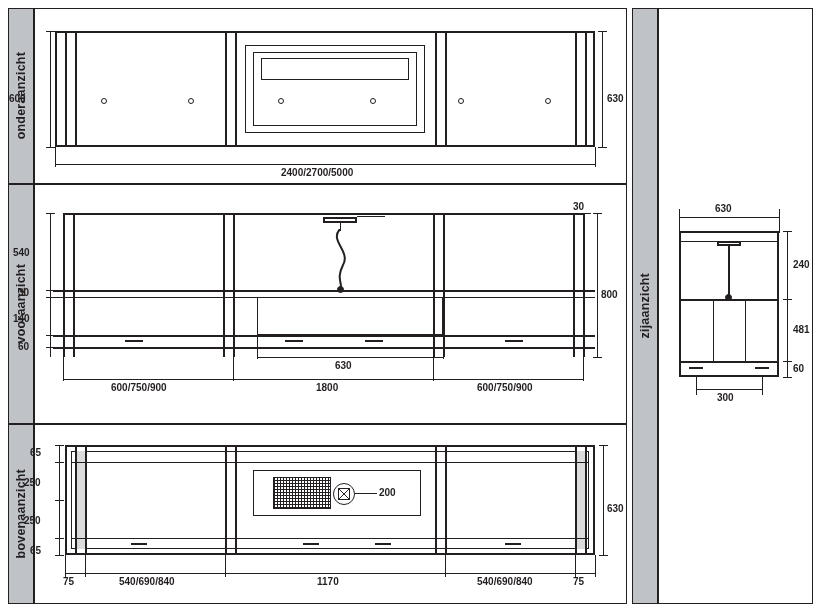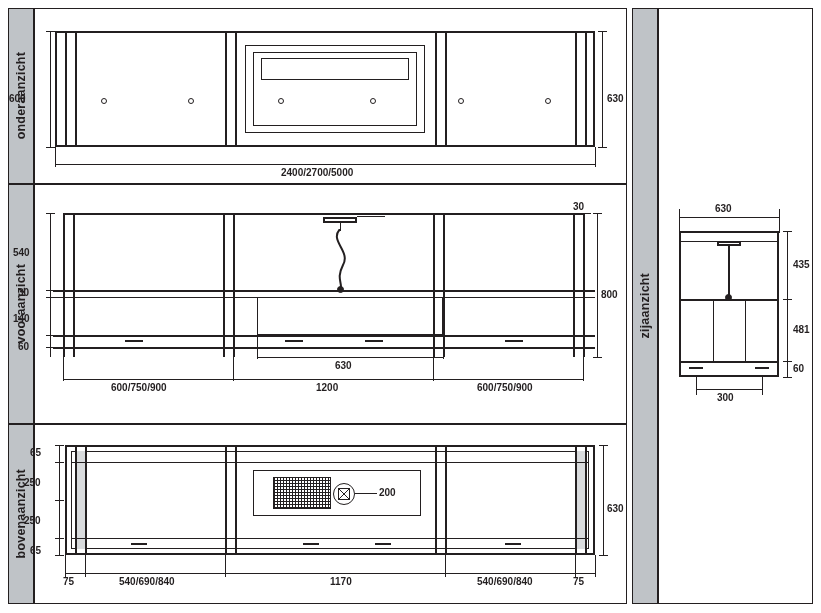--- a/index.html
+++ b/index.html
@@ -145,21 +145,21 @@
     <div class="txtb" style="left:300px;top:175px;">630</div>
 
     <div class="ln v" style="left:28px;top:172px;height:24px;"></div>
     <div class="ln v" style="left:198px;top:150px;height:46px;"></div>
     <div class="ln v" style="left:398px;top:150px;height:46px;"></div>
     <div class="ln v" style="left:548px;top:172px;height:24px;"></div>
     <div class="ln h" style="left:28px;top:194px;width:171px;"></div>
     <div class="ln h" style="left:198px;top:194px;width:201px;"></div>
     <div class="ln h" style="left:398px;top:194px;width:151px;"></div>
     <div class="txtb" style="left:76px;top:197px;">600/750/900</div>
-    <div class="txtb" style="left:281px;top:197px;">1200</div>
+    <div class="txtb" style="left:281px;top:197px;">1800</div>
     <div class="txtb" style="left:442px;top:197px;">600/750/900</div>
   </div>
 
   <div class="sidelabel" style="left:8px;top:424px;width:26px;height:180px;">
     <span>bovenaanzicht</span>
   </div>
   <div class="panel" style="left:34px;top:424px;width:593px;height:180px;">
 
     <div class="box2" style="left:30px;top:20px;width:530px;height:110px;"></div>
     <div class="box" style="left:36px;top:26px;width:518px;height:98px;"></div>
@@ -217,21 +217,21 @@
     <div class="ln v" style="left:410px;top:130px;height:22px;"></div>
     <div class="ln v" style="left:540px;top:130px;height:22px;"></div>
     <div class="ln v" style="left:560px;top:130px;height:22px;"></div>
     <div class="ln h" style="left:30px;top:148px;width:21px;"></div>
     <div class="ln h" style="left:50px;top:148px;width:141px;"></div>
     <div class="ln h" style="left:190px;top:148px;width:221px;"></div>
     <div class="ln h" style="left:410px;top:148px;width:131px;"></div>
     <div class="ln h" style="left:540px;top:148px;width:21px;"></div>
     <div class="txtb" style="left:28px;top:151px;">75</div>
     <div class="txtb" style="left:84px;top:151px;">540/690/840</div>
-    <div class="txtb" style="left:295px;top:151px;">1170</div>
+    <div class="txtb" style="left:282px;top:151px;">1170</div>
     <div class="txtb" style="left:442px;top:151px;">540/690/840</div>
     <div class="txtb" style="left:538px;top:151px;">75</div>
   </div>
 
   <div class="sidelabel" style="left:632px;top:8px;width:26px;height:596px;">
     <span>zijaanzicht</span>
   </div>
   <div class="panel" style="left:658px;top:8px;width:155px;height:596px;">
 
     <div class="box2" style="left:20px;top:222px;width:100px;height:146px;"></div>
@@ -252,21 +252,21 @@
     <div class="ln v" style="left:20px;top:200px;height:24px;"></div>
     <div class="ln v" style="left:120px;top:200px;height:24px;"></div>
     <div class="ln h" style="left:20px;top:208px;width:101px;"></div>
     <div class="txtb" style="left:56px;top:194px;">630</div>
 
     <div class="ln v" style="left:128px;top:222px;height:146px;"></div>
     <div class="ln h" style="left:124px;top:222px;width:9px;"></div>
     <div class="ln h" style="left:124px;top:290px;width:9px;"></div>
     <div class="ln h" style="left:124px;top:352px;width:9px;"></div>
     <div class="ln h" style="left:124px;top:368px;width:9px;"></div>
-    <div class="txtb" style="left:134px;top:250px;">435</div>
+    <div class="txtb" style="left:134px;top:250px;">240</div>
     <div class="txtb" style="left:134px;top:315px;">481</div>
     <div class="txtb" style="left:134px;top:354px;">60</div>
 
     <div class="ln v" style="left:37px;top:368px;height:18px;"></div>
     <div class="ln v" style="left:103px;top:368px;height:18px;"></div>
     <div class="ln h" style="left:37px;top:380px;width:67px;"></div>
     <div class="txtb" style="left:58px;top:383px;">300</div>
   </div>
 
 </div>

